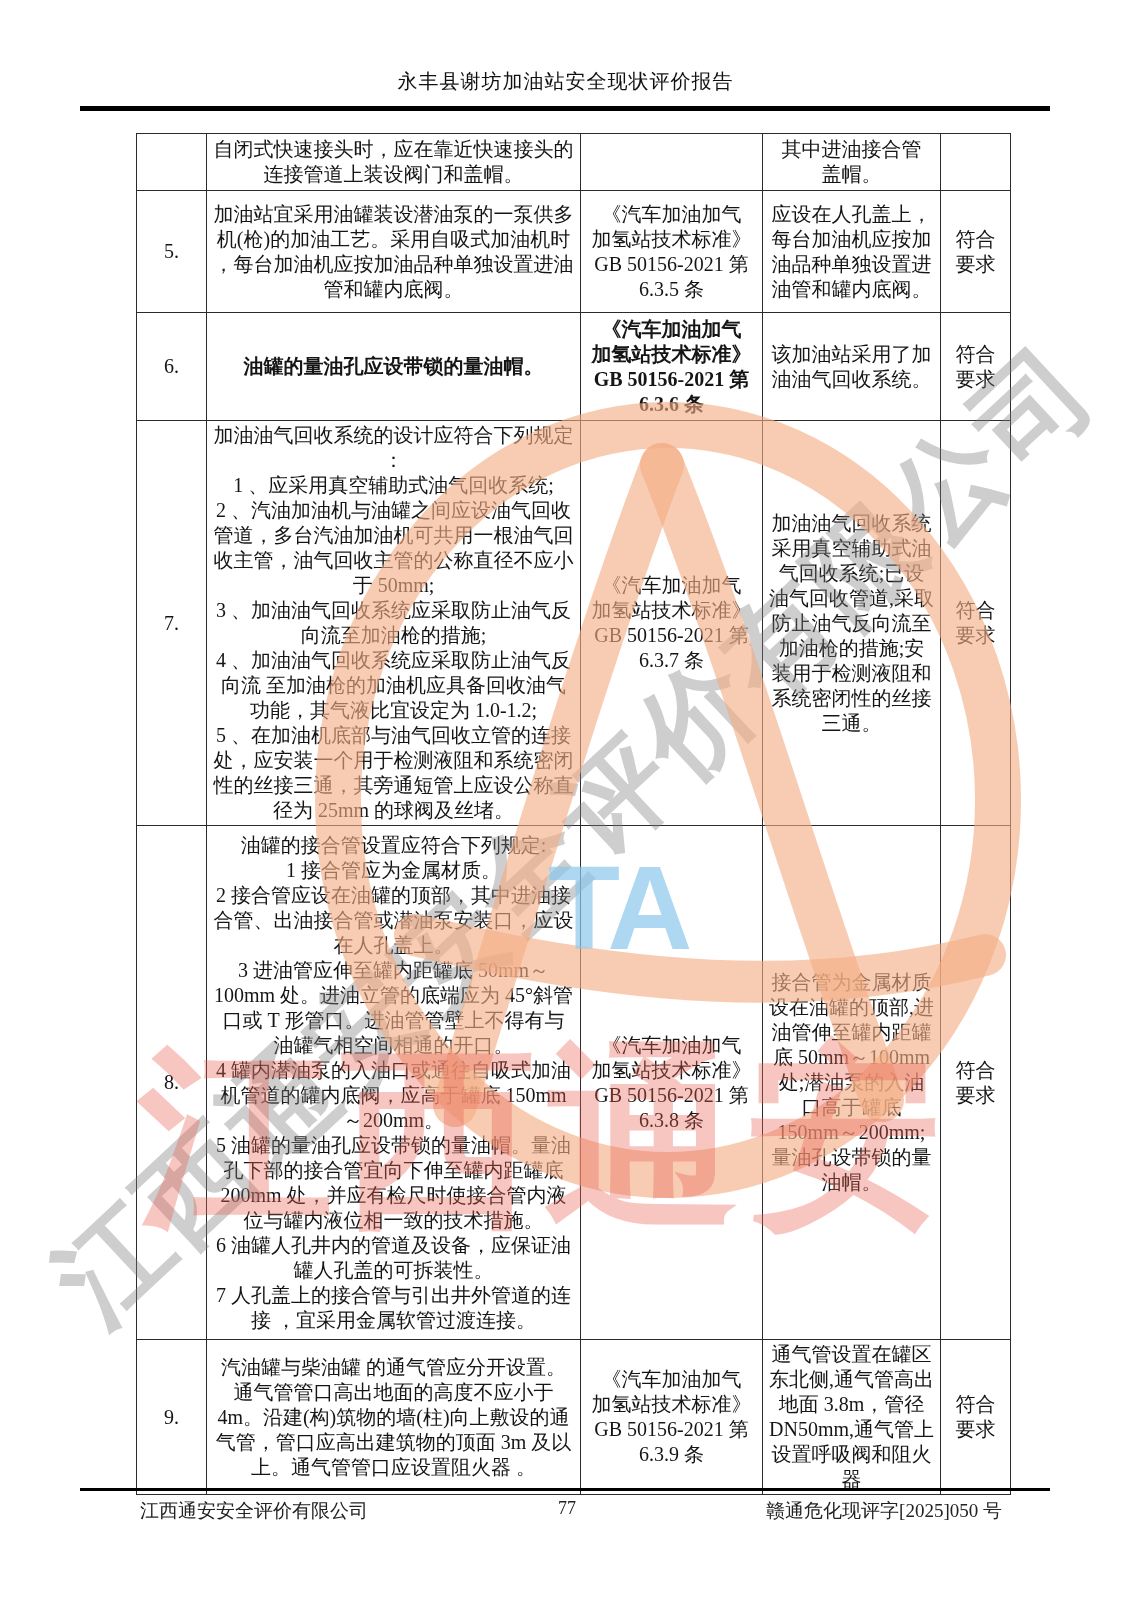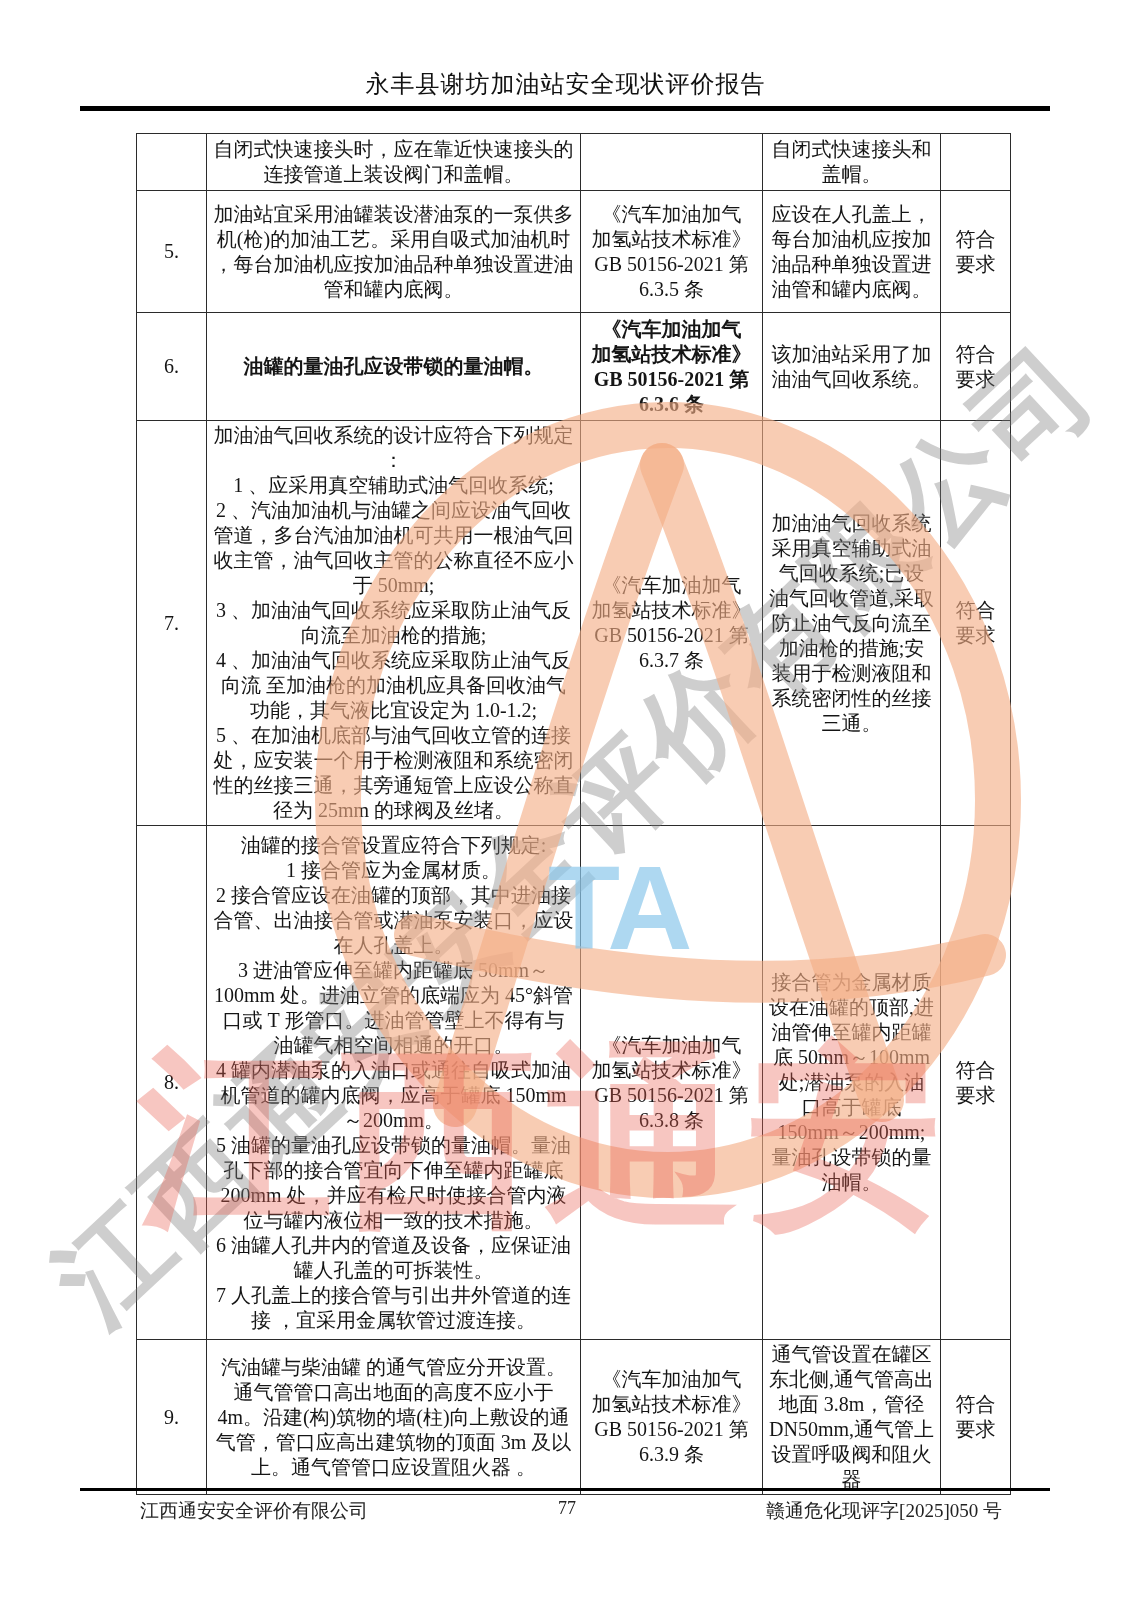--- a/index.html
+++ b/index.html
@@ -8,21 +8,21 @@
     width:1131px;height:1600px;
     margin:0 auto;
     background:#ffffff;
     overflow:hidden;
     font-family:"Liberation Serif","DejaVu Serif",serif;
     color:#1c1c1c;
   }
   
   .doc-title{
     position:absolute;left:0;top:68px;width:100%;
-    text-align:center;font-size:24px;letter-spacing:1px;color:#111;
+    text-align:center;font-size:20px;letter-spacing:1px;color:#111;
   }
   .header-rule{
     position:absolute;left:80px;top:106px;width:970px;height:5px;background:#000;
   }
   
   table.eval{
     position:absolute;left:136px;top:133px;
     width:874px;border-collapse:collapse;table-layout:fixed;
     font-size:20px;color:#151515;
   }
@@ -91,21 +91,21 @@
         <col class="c-req">
         <col class="c-std">
         <col class="c-act">
         <col class="c-con">
     </colgroup>
     <tbody>
       <tr style="height:57px;">
         <td></td>
         <td>自闭式快速接头时，应在靠近快速接头的连接管道上装设阀门和盖帽。</td>
         <td></td>
-        <td>自闭式快速接头和
+        <td>其中进油接合管
 盖帽。</td>
         <td></td>
       </tr>
       <tr style="height:122px;">
         <td>5.</td>
         <td>加油站宜采用油罐装设潜油泵的一泵供多机(枪)的加油工艺。采用自吸式加油机时 ，每台加油机应按加油品种单独设置进油管和罐内底阀。</td>
         <td>《汽车加油加气
 加氢站技术标准》
 GB 50156-2021 第
 6.3.5 条</td>

